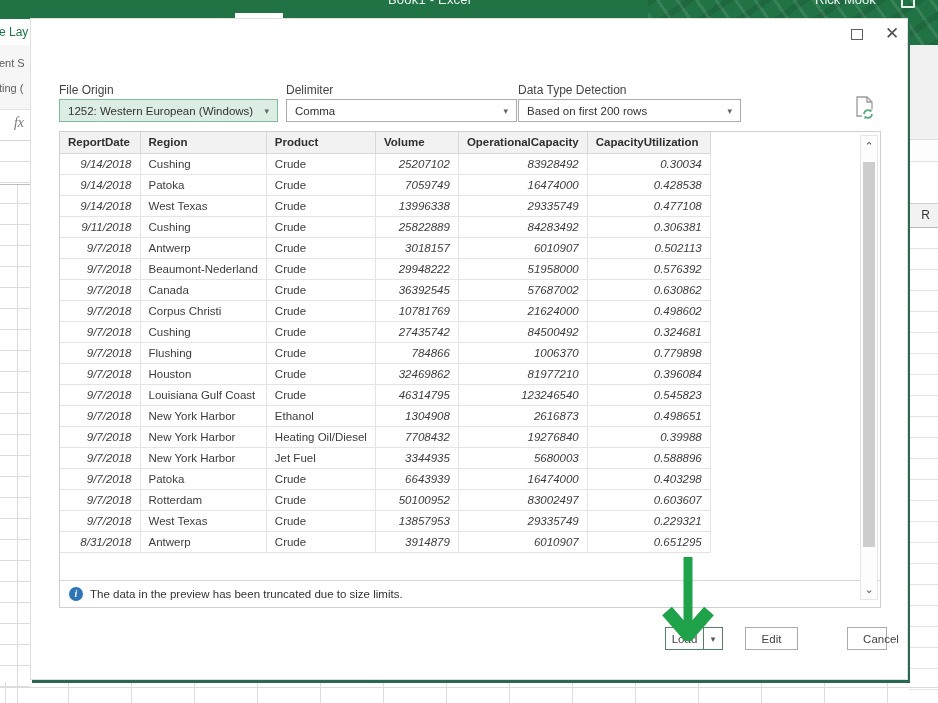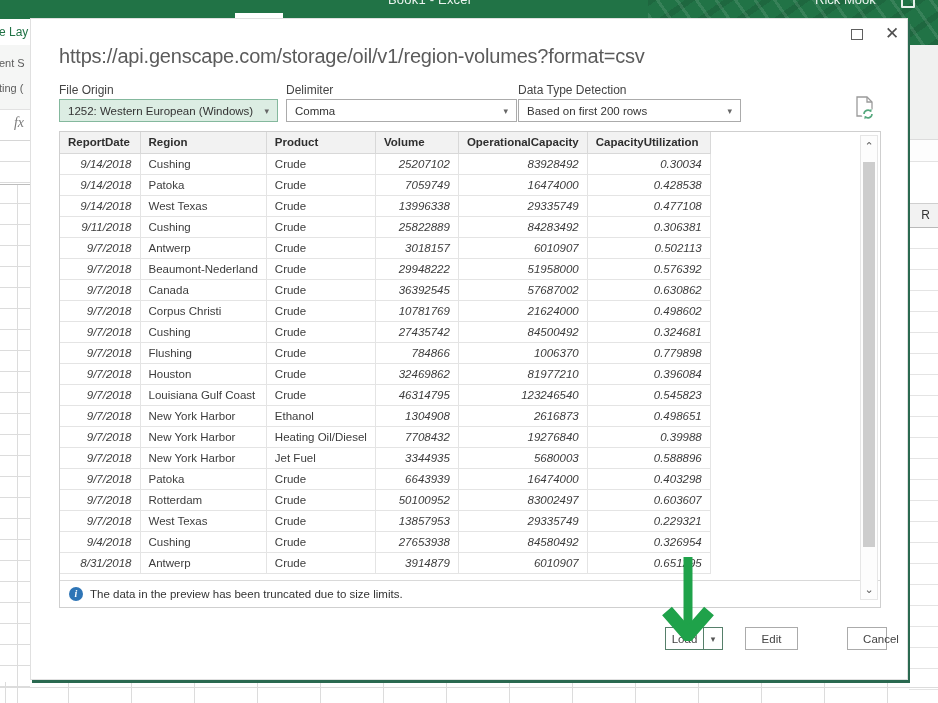--- a/index.html
+++ b/index.html
@@ -135,21 +135,20 @@
     </div>
     <div class="rs-grid"></div>
   </div>
 
   <div class="bottom-strip"></div>
 
   <div class="dialog">
     <div class="dlg-restore"></div>
     <div class="dlg-close">✕</div>
 
-    <div class="dlg-url">https://api.genscape.com/storage/oil/v1/region-volumes?format=csv</div>
 
     <div class="field-label lbl-fo">File Origin</div>
     <div class="field-label lbl-de">Delimiter</div>
     <div class="field-label lbl-dt">Data Type Detection</div>
 
     <div class="dd dd-fo">
       <span>1252: Western European (Windows)</span>
       <span class="caret">▾</span>
     </div>
     <div class="dd dd-de">
@@ -332,28 +331,20 @@
             </tr>
             <tr>
               <td class="cr">9/7/2018</td>
               <td class="cl">West Texas</td>
               <td class="cl">Crude</td>
               <td class="cr">13857953</td>
               <td class="cr">29335749</td>
               <td class="cr">0.229321</td>
             </tr>
             <tr>
-              <td class="cr">9/4/2018</td>
-              <td class="cl">Cushing</td>
-              <td class="cl">Crude</td>
-              <td class="cr">27653938</td>
-              <td class="cr">84580492</td>
-              <td class="cr">0.326954</td>
-            </tr>
-            <tr>
               <td class="cr">8/31/2018</td>
               <td class="cl">Antwerp</td>
               <td class="cl">Crude</td>
               <td class="cr">3914879</td>
               <td class="cr">6010907</td>
               <td class="cr">0.651295</td>
             </tr>
           </tbody>
       </table>
 

